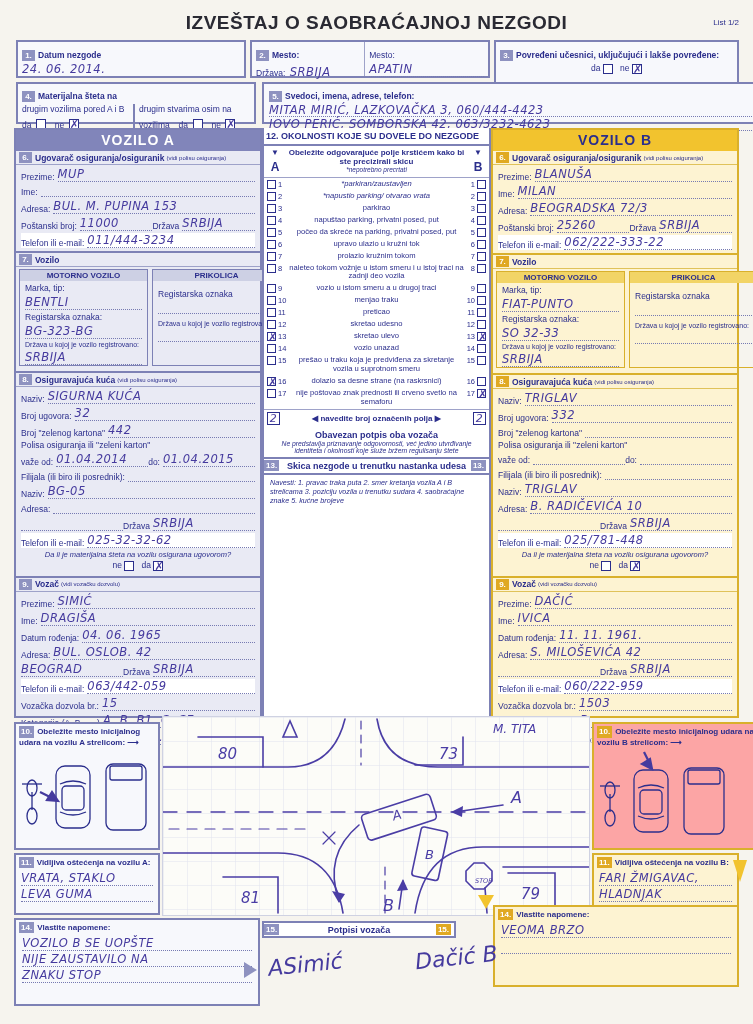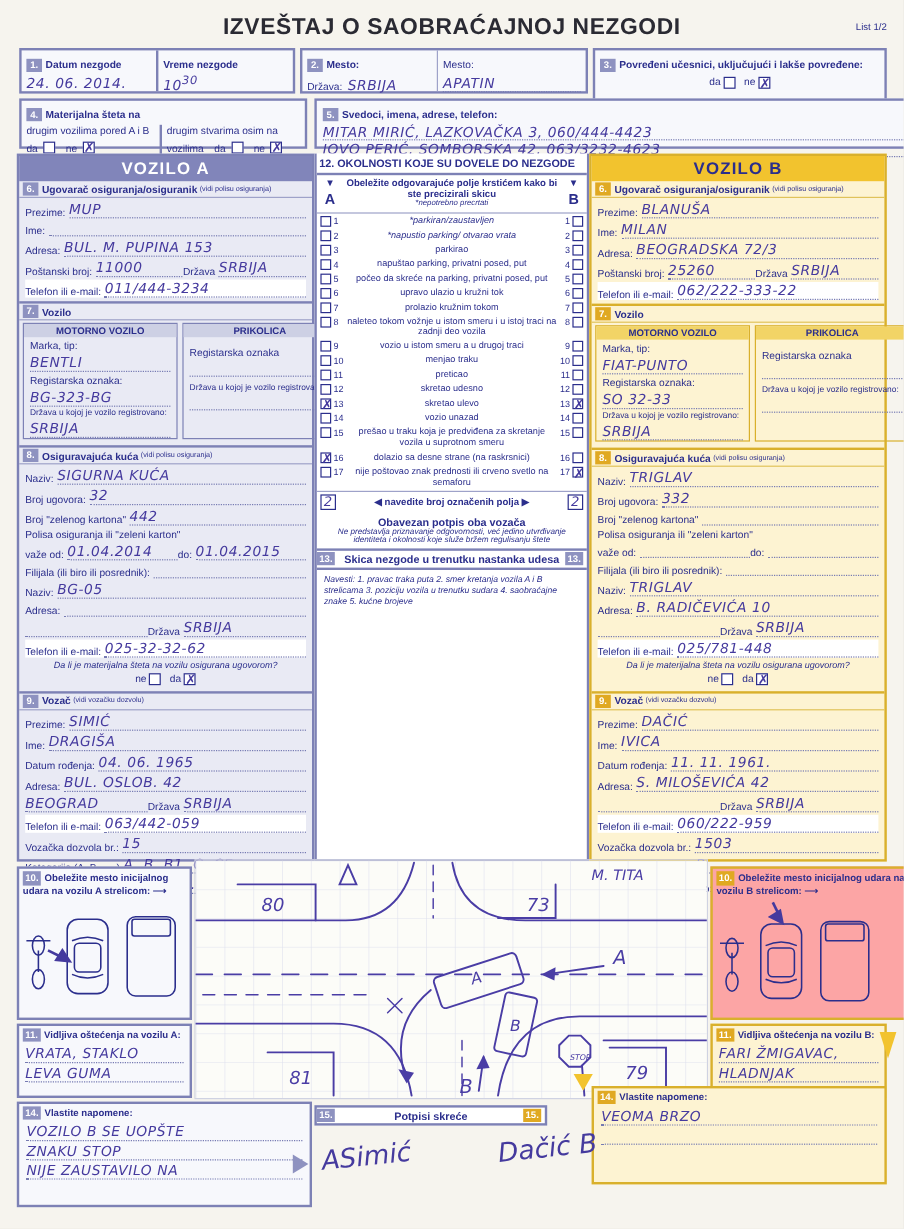--- a/index.html
+++ b/index.html
@@ -114,24 +114,20 @@
 
 <div class="page">
 
   <div class="title">IZVEŠTAJ O SAOBRAĆAJNOJ NEZGODI</div>
   <div class="pageno">List 1/2</div>
 
   <div class="box" id="b1">
     <div class="half">
       <span class="chip">1.</span><span class="lbl bold">Datum nezgode</span>
       <div class="hand">24. 06. 2014.</div>
-    </div>
-    <div class="half">
-      <span class="lbl bold">Vreme nezgode</span>
-      <div class="hand"><span>10</span><sup>30</sup></div>
     </div>
   </div>
 
   <div class="box" id="b2">
     <div class="c1">
       <span class="chip">2.</span><span class="lbl bold">Mesto:</span>
       <div><span class="lbl">Država:</span> <span class="hand">SRBIJA</span></div>
     </div>
     <div class="c2">
       <span class="lbl">Mesto:</span>
@@ -798,33 +794,33 @@
         <text x="348" y="86" font-size="16">A</text>
         <text x="220" y="194" font-size="16">B</text>
         <text x="312" y="166" font-size="6.5">STOP</text>
       </g>
     </svg>
   </div>
 
   <div class="box" id="b14a">
     <div class="dmg-lbl"><span class="chip">14.</span><span>Vlastite napomene:</span></div>
     <div class="note-line hand">VOZILO B SE UOPŠTE</div>
+    <div class="note-line hand">NIJE ZAUSTAVILO NA</div>
     <div class="note-line hand">ZNAKU STOP</div>
-    <div class="note-line hand">NIJE ZAUSTAVILO NA</div>
   </div>
 
   <div class="box" id="b14b">
     <div class="dmg-lbl"><span class="chip gold">14.</span><span>Vlastite napomene:</span></div>
     <div class="note-line hand">VEOMA BRZO</div>
     <div class="note-line hand"></div>
   </div>
 
   <div class="box" id="b15">
     <span class="chip">15.</span>
-    <span class="t">Potpisi skreće</span>
+    <span class="t">Potpisi vozača</span>
     <span class="chip gold">15.</span>
   </div>
   <div class="sig" id="sigA">ASimić</div>
   <div class="sig" id="sigB">Dačić B</div>
 
   <div class="deco" id="arrGray"></div>
   <div class="deco" id="arrYellow"></div>
   <div class="deco" id="arrYellow2"></div>
 
 </div>

